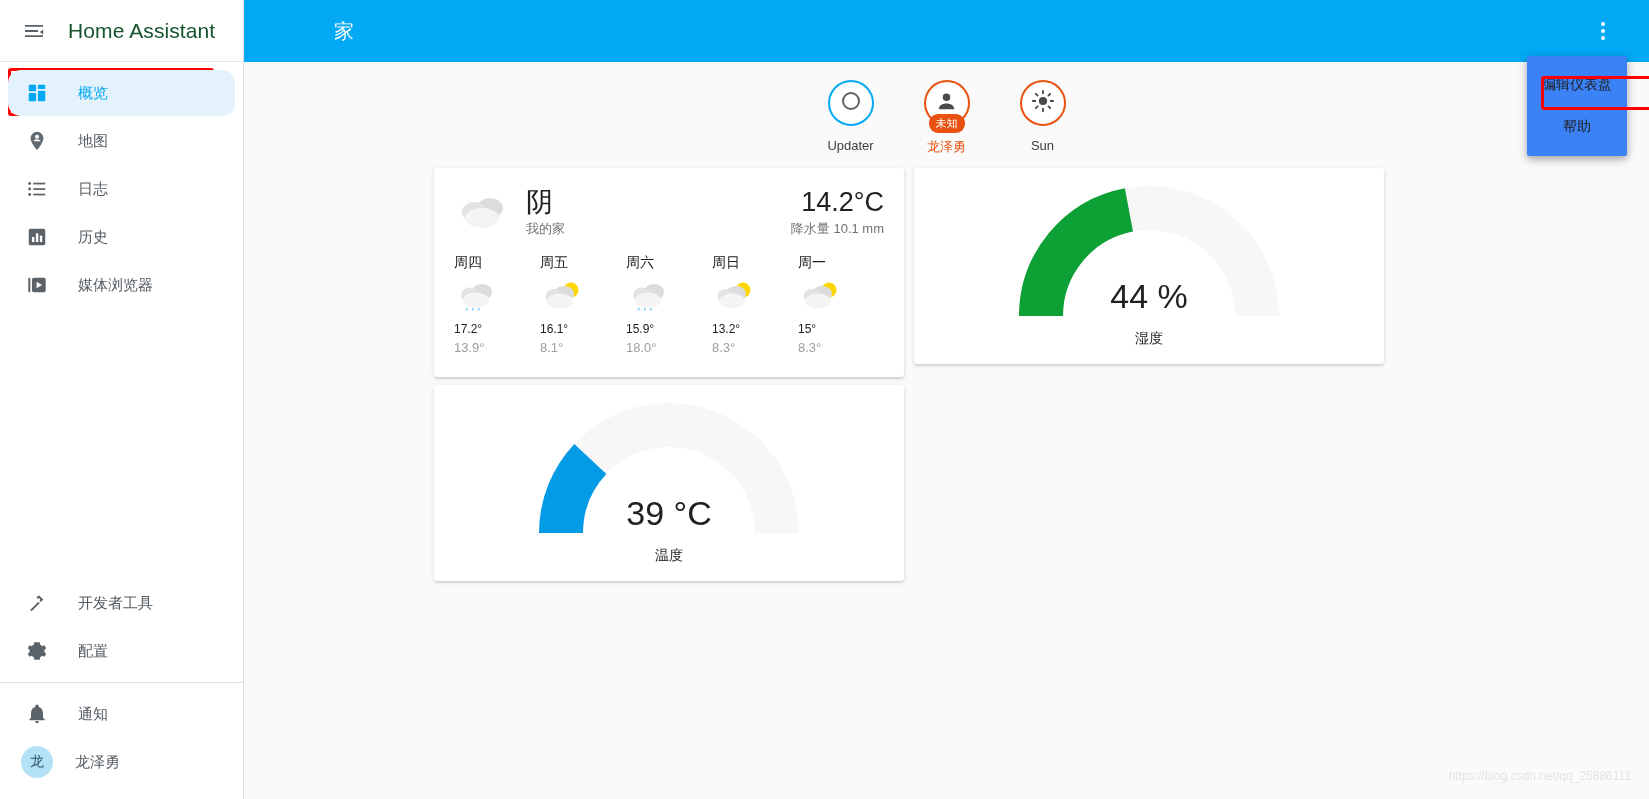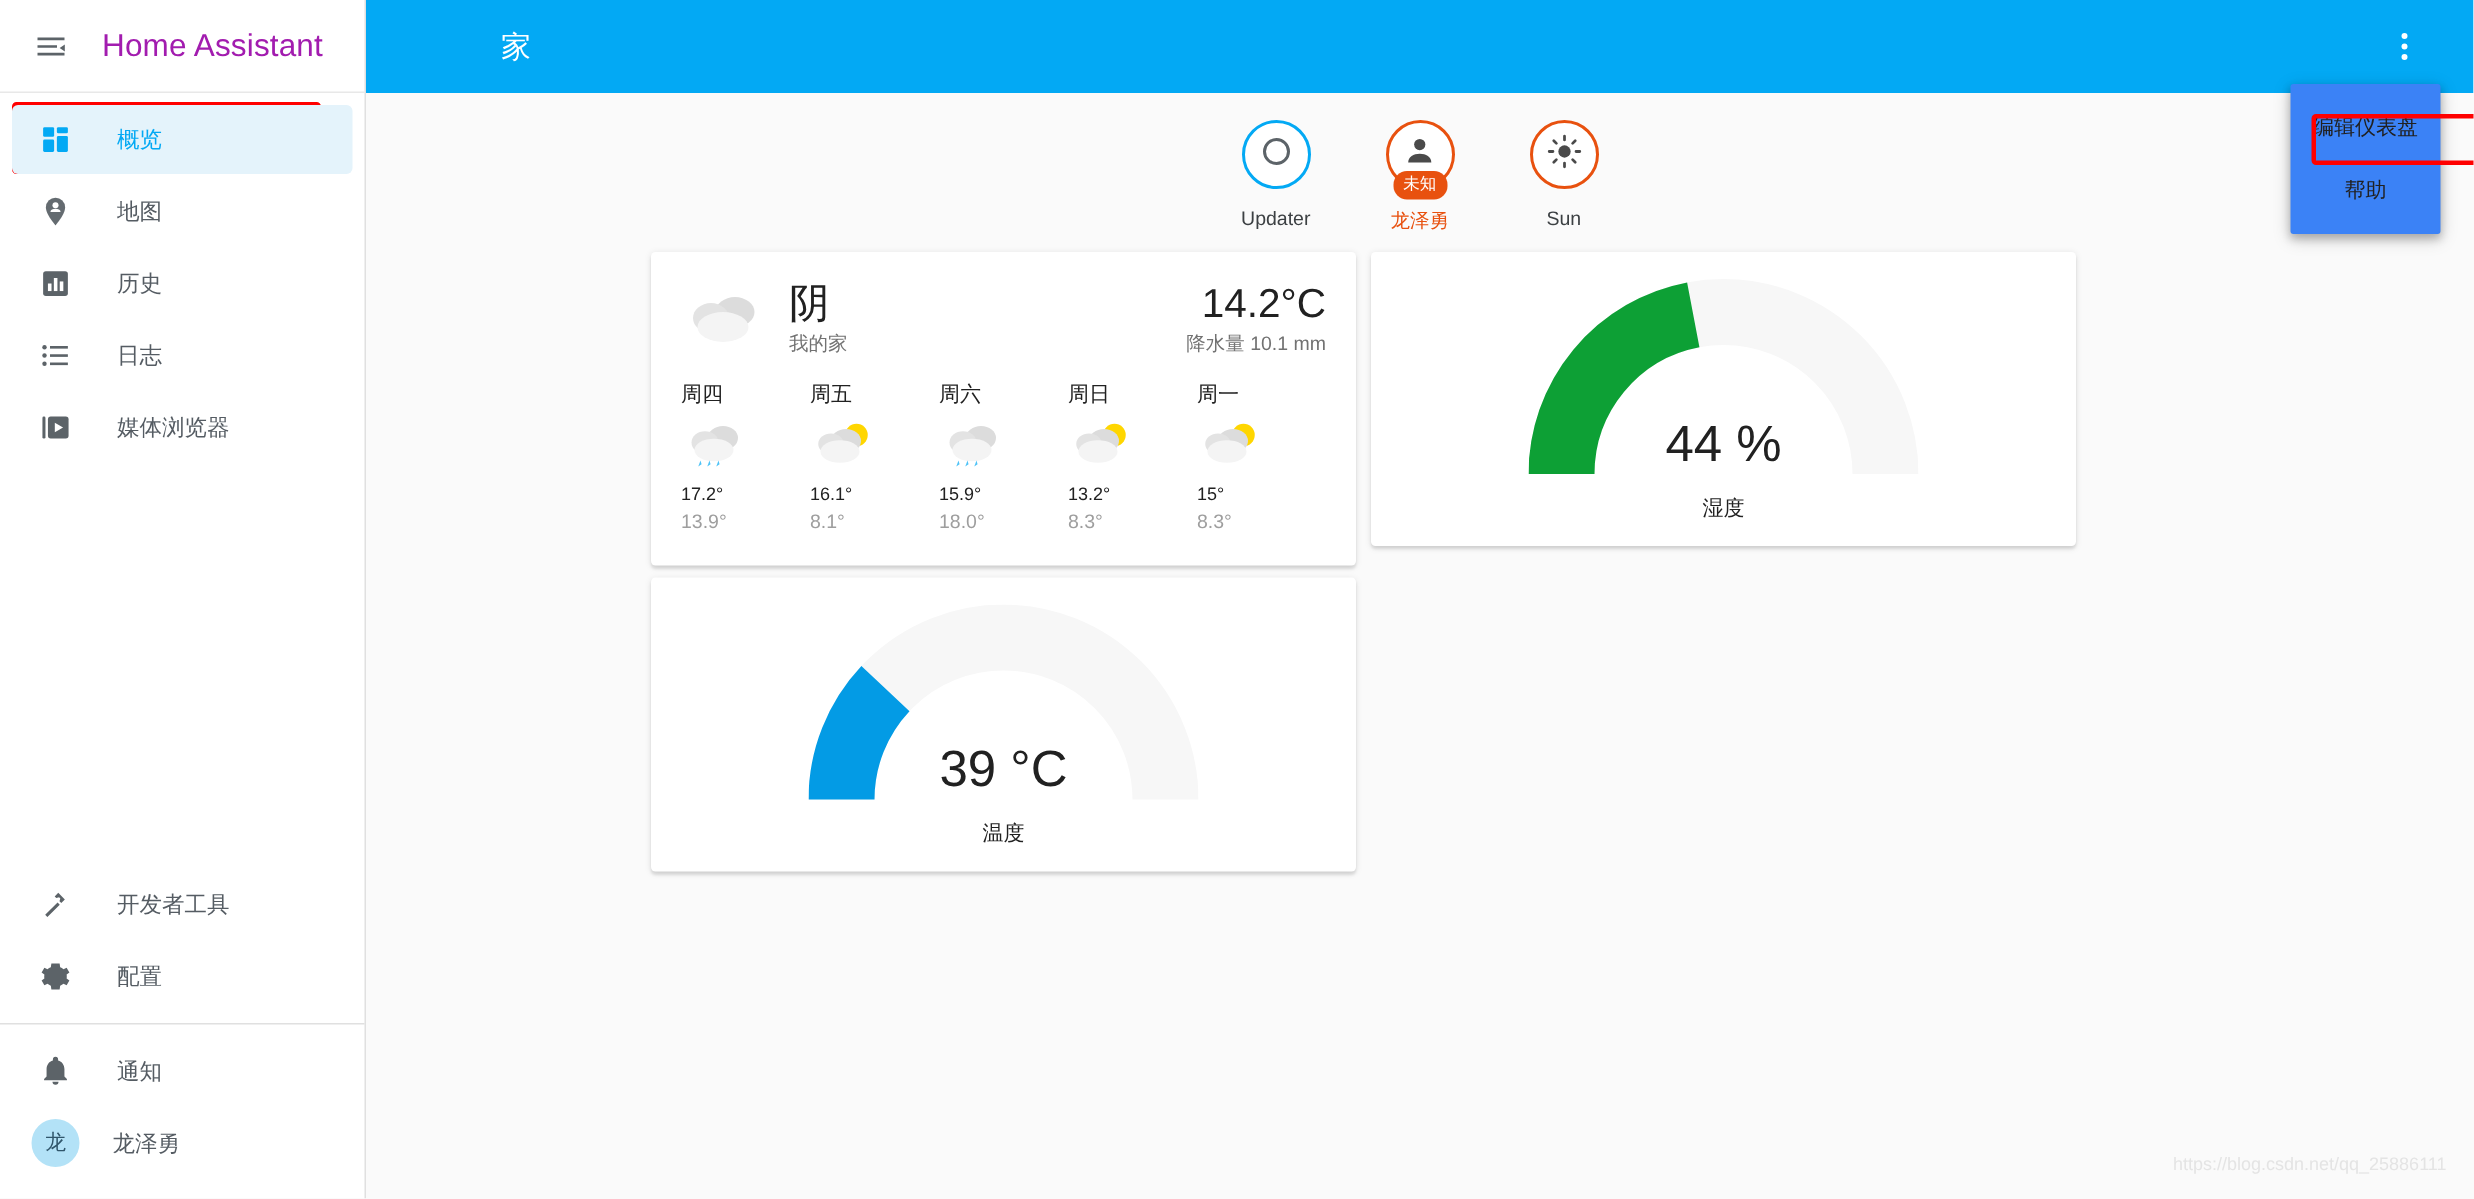--- a/index.html
+++ b/index.html
@@ -19,32 +19,32 @@
   }
   .sb-header {
     height: 62px; display: flex; align-items: center;
     border-bottom: 1px solid #e8e8e8; padding-left: 14px;
   }
   .sb-menu-btn {
     width: 40px; height: 40px; display: flex; align-items: center;
     justify-content: center; cursor: pointer; flex: 0 0 40px;
   }
   .sb-title {
-    font-size: 21px; color: #a21caf; font-weight: 400;
+    font-size: 21px; color: #14532d; font-weight: 400;
     margin-left: 14px; letter-spacing: .1px;
   }
   .sb-list { padding-top: 8px; flex: 1 1 auto; }
   .sb-item {
     height: 46px; margin: 0 8px 2px 8px; border-radius: 4px;
     display: flex; align-items: center; padding-left: 16px; cursor: pointer;
     position: relative;
   }
   .sb-item .ic { width: 26px; height: 26px; flex:0 0 26px; display:flex; align-items:center; justify-content:center; }
   .sb-item .lb { margin-left: 28px; font-size: 15px; color: #555c63; }
-  .sb-item.selected { background: #e4f3fb; }
+  .sb-item.selected { background: #e4f3fb; border-radius: 13px; }
   .sb-item.selected .lb { color: #03a9f4; }
   .sb-highlight {
     position: absolute; border: 3px solid #ff0000; border-radius: 3px;
     left: 8px; top: 68px; width: 206px; height: 48px; pointer-events: none;
   }
   .sb-bottom { padding-bottom: 12px; }
   .sb-divider { height: 1px; background: #e0e0e0; margin: 8px 0; }
   .avatar {
     width: 32px; height: 32px; border-radius: 50%; background: #b3e2f7;
     color: #30566b; font-size: 14px; display: flex; align-items: center;
@@ -180,41 +180,41 @@
             <circle cx="12" cy="7.4" r="2.2" fill="#fff"></circle>
             <path d="M8.3 12.4c0-1.6 1.8-2.4 3.7-2.4s3.7.8 3.7 2.4z" fill="#fff"></path>
           </svg>
         </span>
         <span class="lb">地图</span>
       </div>
 
       <div class="sb-item">
         <span class="ic">
           <svg width="22" height="22" viewBox="0 0 24 24" fill="#5c6368">
-            <rect x="3" y="3" width="18" height="18" rx="2"></rect>
-            <rect x="6.5" y="12" width="2.6" height="5.5" fill="#fff"></rect>
-            <rect x="10.8" y="8" width="2.6" height="9.5" fill="#fff"></rect>
-            <rect x="15.1" y="10.5" width="2.6" height="7" fill="#fff"></rect>
-          </svg>
-        </span>
-        <span class="lb">历史</span>
-      </div>
-
-      <div class="sb-item">
-        <span class="ic">
-          <svg width="22" height="22" viewBox="0 0 24 24" fill="#5c6368">
             <circle cx="4" cy="6" r="1.6"></circle>
               <circle cx="4" cy="12" r="1.6"></circle>
               <circle cx="4" cy="18" r="1.6"></circle>
             <rect x="8" y="5.1" width="13" height="1.9"></rect>
               <rect x="8" y="11.1" width="13" height="1.9"></rect>
               <rect x="8" y="17.1" width="13" height="1.9"></rect>
           </svg>
         </span>
         <span class="lb">日志</span>
+      </div>
+
+      <div class="sb-item">
+        <span class="ic">
+          <svg width="22" height="22" viewBox="0 0 24 24" fill="#5c6368">
+            <rect x="3" y="3" width="18" height="18" rx="2"></rect>
+            <rect x="6.5" y="12" width="2.6" height="5.5" fill="#fff"></rect>
+            <rect x="10.8" y="8" width="2.6" height="9.5" fill="#fff"></rect>
+            <rect x="15.1" y="10.5" width="2.6" height="7" fill="#fff"></rect>
+          </svg>
+        </span>
+        <span class="lb">历史</span>
       </div>
 
       <div class="sb-item">
         <span class="ic">
           <svg width="22" height="22" viewBox="0 0 24 24" fill="#5c6368">
             <rect x="2.5" y="4" width="2.2" height="16" rx="1"></rect>
             <rect x="6.5" y="4" width="15" height="16" rx="2"></rect>
             <path d="M11.5 8.5l6 3.5-6 3.5z" fill="#fff"></path>
           </svg>
         </span>

